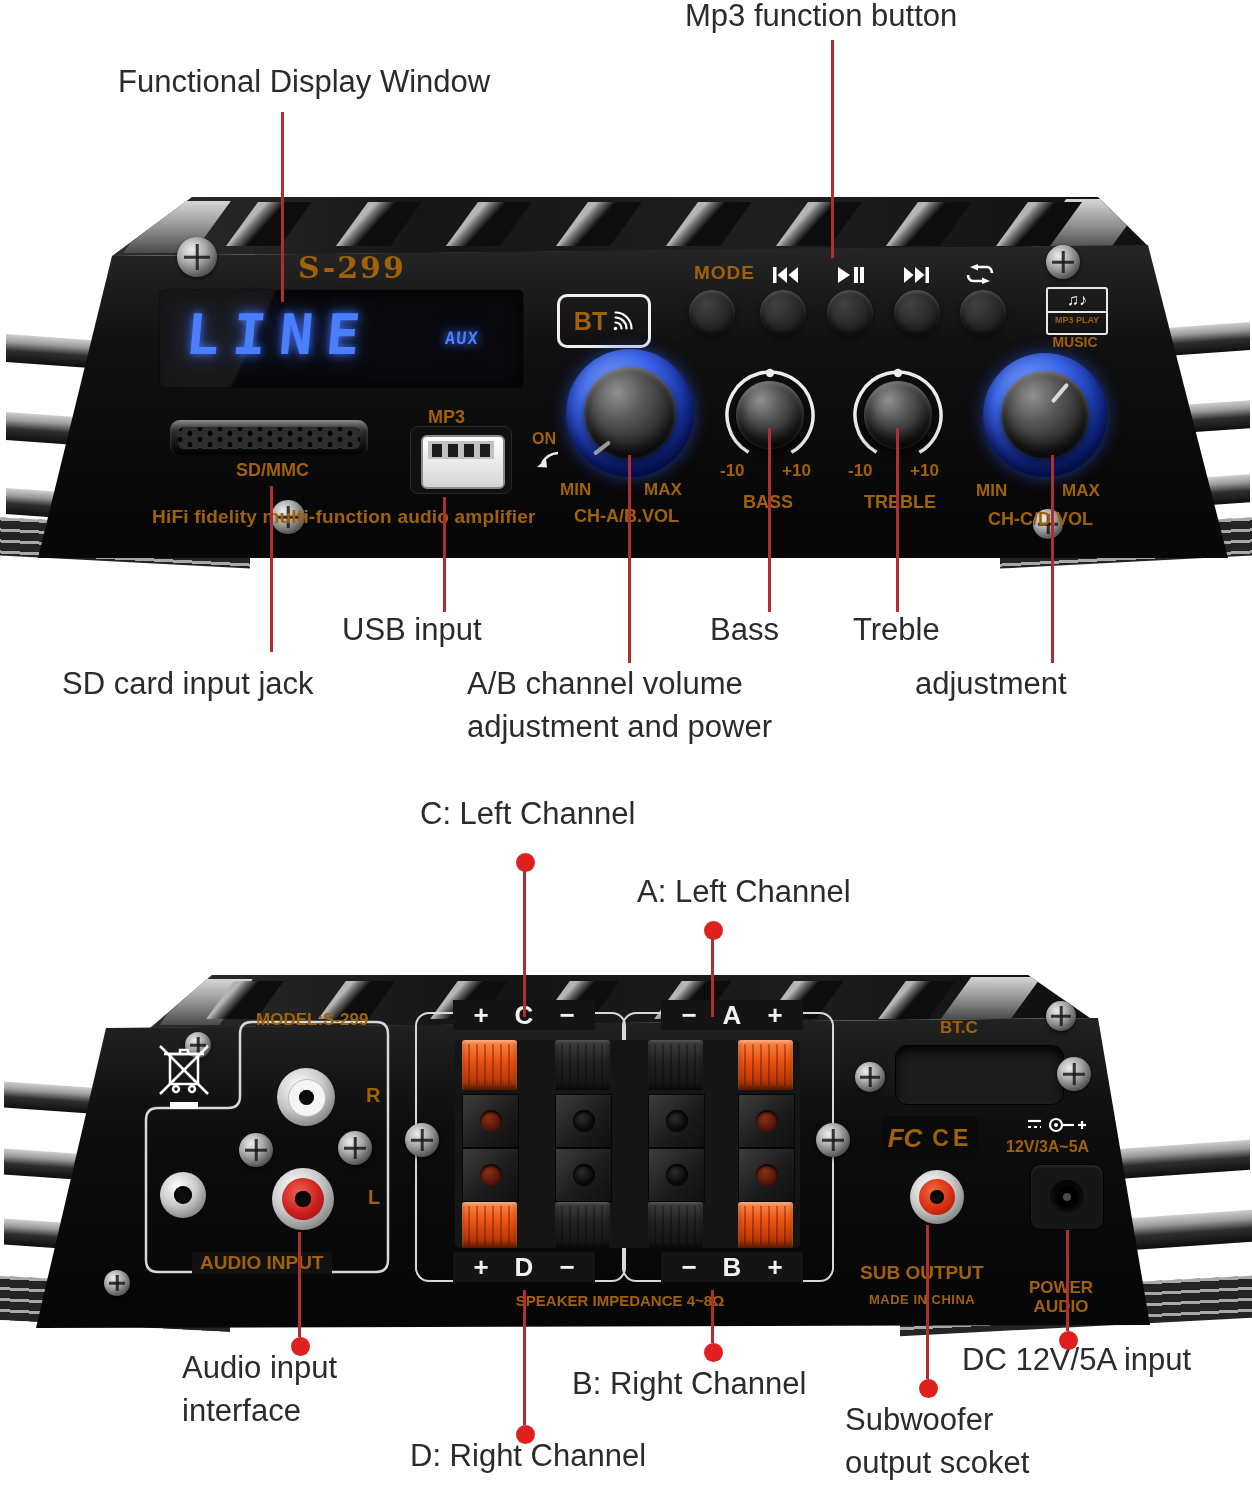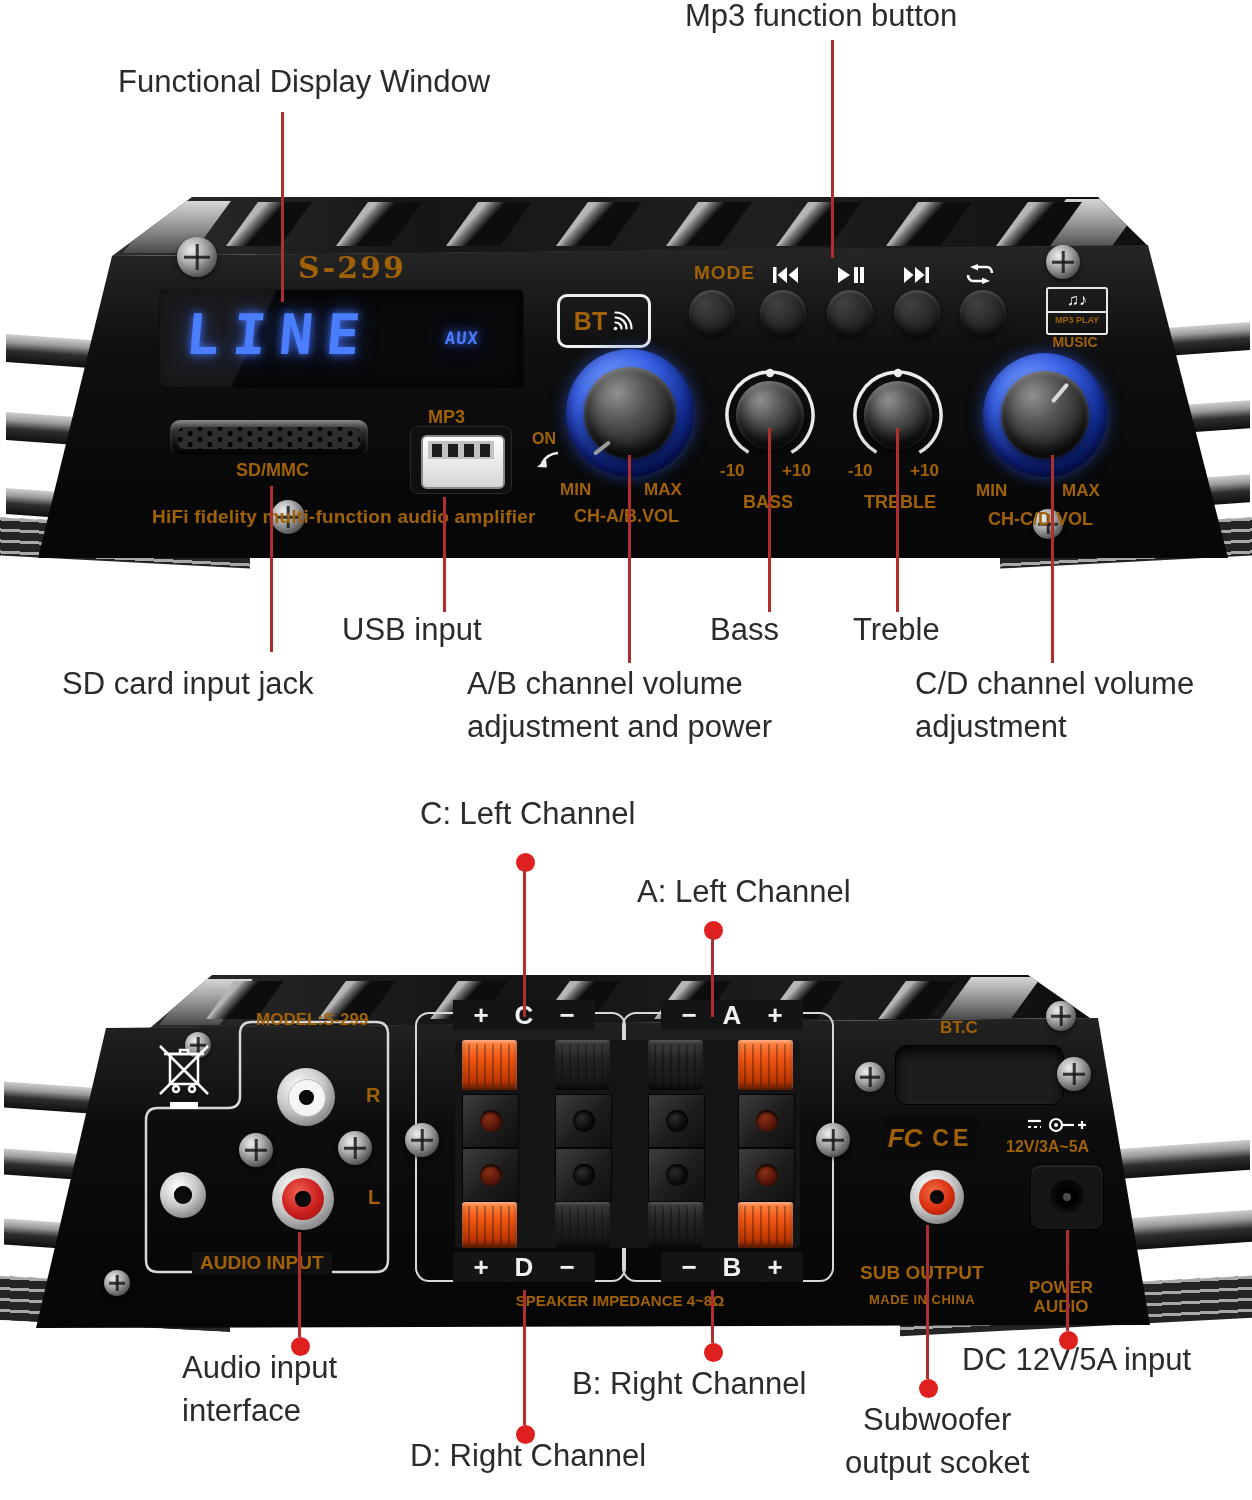--- a/index.html
+++ b/index.html
@@ -446,32 +446,31 @@
   <div class="ann" style="left:342px;top:608px;">USB input</div>
   <div class="ann" style="left:710px;top:608px;">Bass</div>
   <div class="ann" style="left:853px;top:608px;">Treble</div>
   <div class="ann" style="left:62px;top:662px;">SD card input jack</div>
 
   <div class="ann" style="left:467px;top:662px;">
     <div>A/B channel volume</div>
     <div>adjustment and power</div>
   </div>
   <div class="ann" style="left:915px;top:662px;">
-    <div>C/D channel volume</div>
     <div>adjustment</div>
   </div>
 
   <div class="ann" style="left:637px;top:870px;">A: Left  Channel</div>
   <div class="ann" style="left:420px;top:792px;">C: Left  Channel</div>
 
   <div class="ann" style="left:182px;top:1346px;">
     <div>Audio input</div>
     <div>interface</div>
   </div>
   <div class="ann" style="left:410px;top:1434px;">D: Right Channel</div>
   <div class="ann" style="left:572px;top:1362px;">B: Right Channel</div>
-  <div class="ann" style="left:845px;top:1398px;text-align:center;">
+  <div class="ann" style="left:845px;top:1398px;">
     <div>Subwoofer</div>
     <div>output scoket</div>
   </div>
   <div class="ann" style="left:962px;top:1338px;">DC 12V/5A input</div>
 
 </div>
 
 </body></html>

